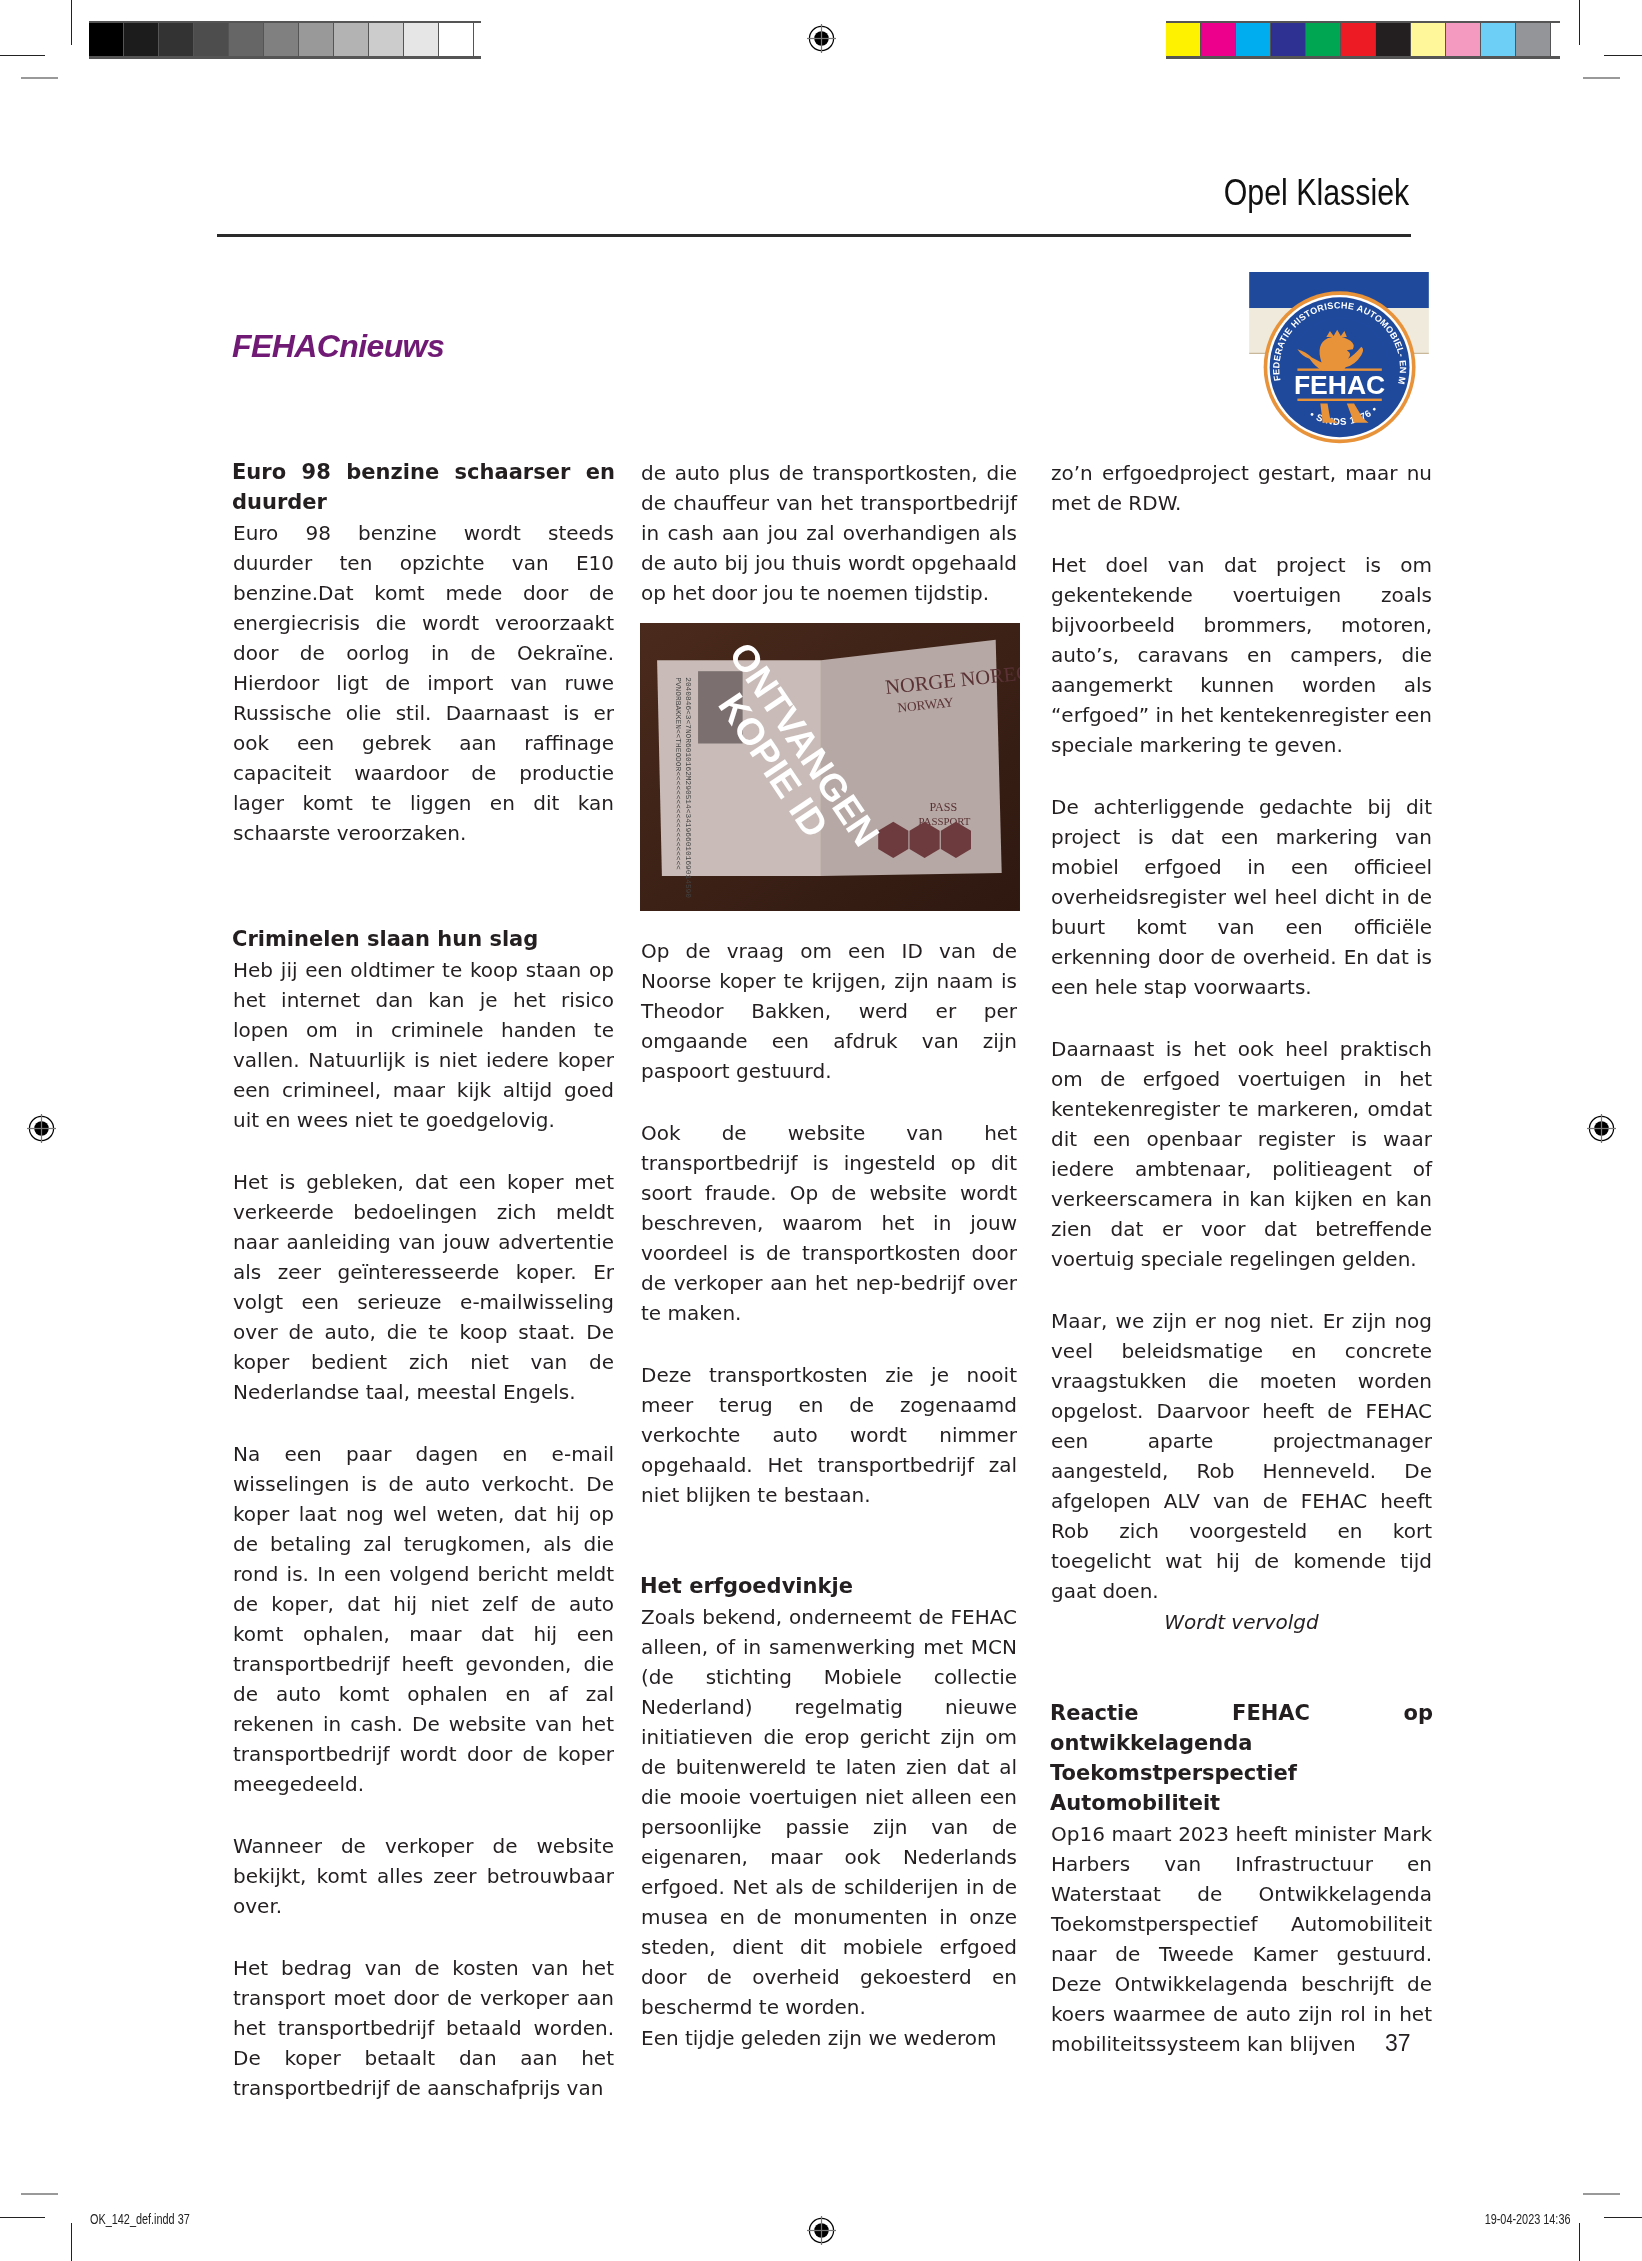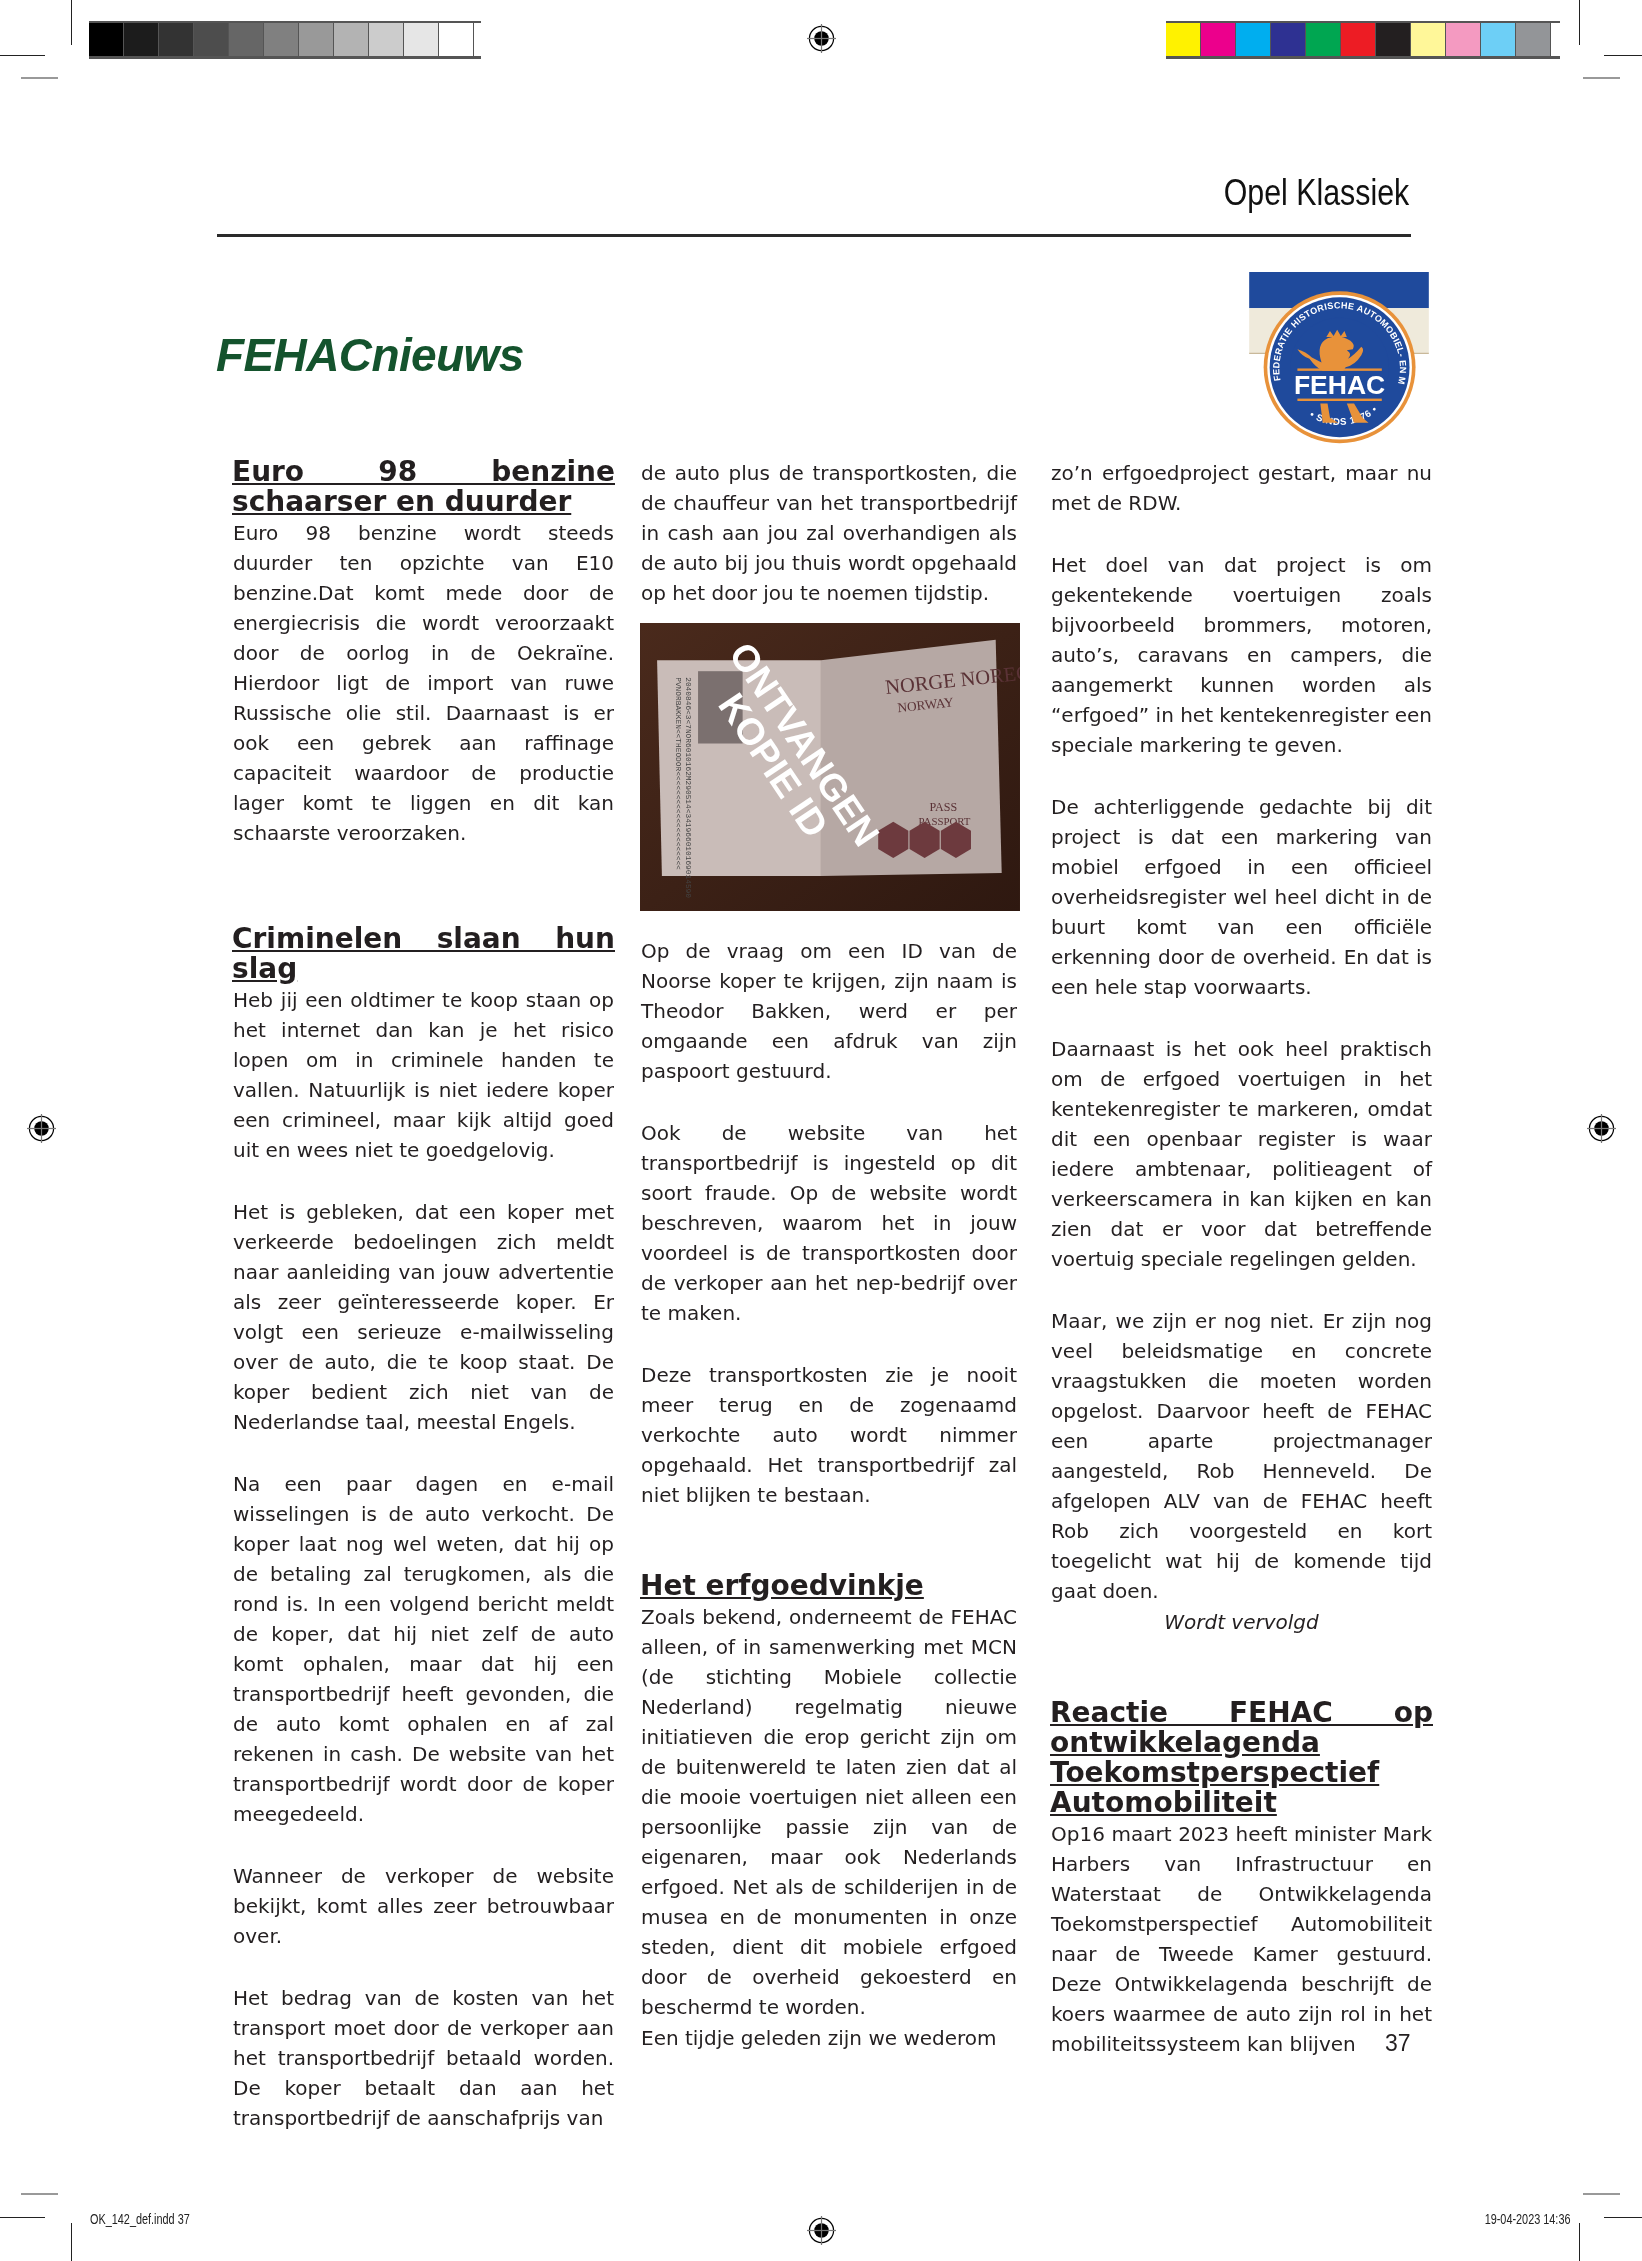--- a/index.html
+++ b/index.html
@@ -4,27 +4,27 @@
 <style>
   html, body { margin:0; padding:0; background:#fff; }
   body { width:1642px; height:2261px; position:relative; overflow:hidden; font-family:"DejaVu Sans", sans-serif; color:#231f20; }
   .swatchbar { position:absolute; top:21px; height:38px; display:flex; border-top:2.4px solid #555; border-bottom:3.6px solid #555; box-sizing:border-box; }
   .swatch { width:35px; height:100%; border-right:1.2px solid #555; box-sizing:border-box; }
   .crop { position:absolute; background:#222; }
   .crop-gray { position:absolute; background:#999; }
   .reg { position:absolute; width:29px; height:29px; }
   .header-title { position:absolute; right:233px; top:172px; font-family:"Liberation Sans", sans-serif; font-size:37px; letter-spacing:0px; transform:scaleX(0.82); transform-origin:right center; color:#111; font-weight:400; }
   .header-rule { position:absolute; left:217px; top:234px; width:1194px; height:3px; background:#2a2a2a; }
-  .headline { position:absolute; left:216px; top:328px; font-family:"Liberation Sans", sans-serif; font-weight:700; font-style:italic; font-size:46px; color:#14532d; letter-spacing:-0.6px; }
+  .headline { position:absolute; left:232px; top:328px; font-family:"Liberation Sans", sans-serif; font-weight:700; font-style:italic; font-size:32px; color:#701a75; letter-spacing:-0.6px; }
   .logo { position:absolute; left:1249px; top:272px; width:180px; height:173px; }
   .col { position:absolute; top:457px; font-family:"DejaVu Sans", sans-serif; font-size:20px; line-height:30px; color:#231f20; text-align:justify; }
   .col p { margin:1px; }
   .col .gap { height:30px; }
   .col .gap2 { height:60px; }
-  .col h3 { margin:0; font-size:28px; font-weight:700; line-height:30px; text-align:justify;text-decoration:underline; }
+  .col h3 { margin:0; font-size:21px; font-weight:700; line-height:30px; text-align:justify; }
   .col .it { }
   .col .right { text-align:center; font-style:italic; }
   .c1 { left:232px; width:383px; }
   .c2 { left:640px; width:378px; }
   .c3 { left:1050px; width:383px; }
   .photo { position:relative; width:380px; height:288px; margin:14.5px 0 25px 0; background:#3b2218; overflow:hidden; }
   .pagenum { position:absolute; left:1385px; top:2030px; font-size:23px; font-family:"Liberation Sans", sans-serif; }
   .footer-text { position:absolute; top:2211px; font-family:"Liberation Sans", sans-serif; font-size:14.5px; color:#222; transform:scaleX(0.75); }
 </style>
 </head>

